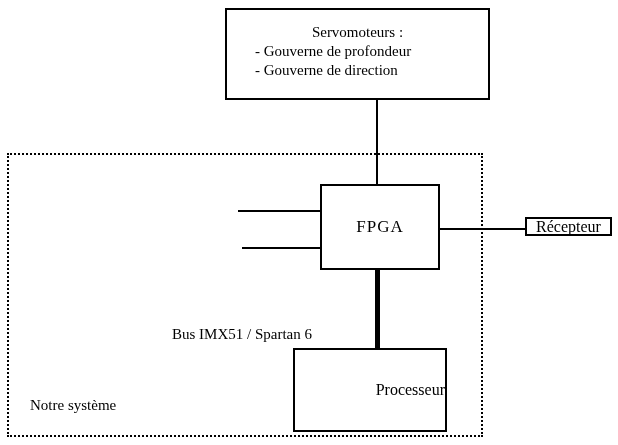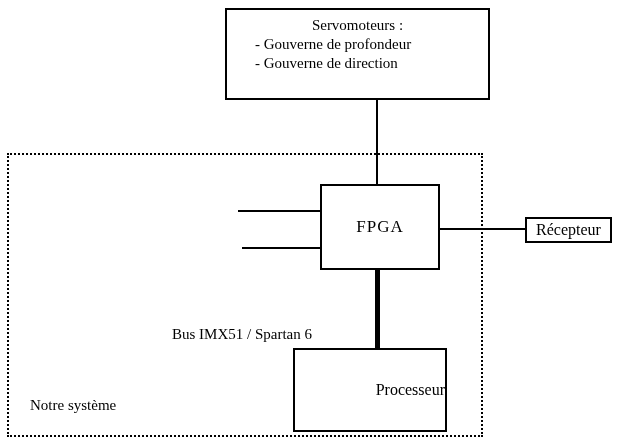--- a/index.html
+++ b/index.html
@@ -46,21 +46,21 @@
   }
   .line-servo-fpga   { left: 376px; top: 100px; width: 2px;  height: 85px; }
   .line-alt-fpga     { left: 238px; top: 210px; width: 83px; height: 2px; }
   .line-pos-fpga     { left: 242px; top: 247px; width: 79px; height: 2px; }
   .line-fpga-recv    { left: 440px; top: 228px; width: 85px; height: 2px; }
   .line-fpga-proc    { left: 375px; top: 269px; width: 5px;  height: 80px; }
 
   .servo-box {
     left: 225px; top: 8px; width: 265px; height: 92px;
     display: block;
-    padding-top: 6px;
+    padding-top: 13px;
     text-align: left;
   }
   .servo-title {
     text-align: center;
     font-size: 15px;
     line-height: 19px;
   }
   .servo-item {
     font-size: 15px;
     line-height: 19px;
@@ -74,21 +74,21 @@
   }
   .altimeter-box {
     left: 60px; top: 192px; width: 178px; height: 30px;
     font-size: 15px;
   }
   .position-box {
     left: 22px; top: 233px; width: 220px; height: 29px;
     font-size: 15px;
   }
   .receiver-box {
-    left: 525px; top: 217px; width: 87px; height: 26px;
+    left: 525px; top: 217px; width: 87px; height: 19px;
     font-size: 16px;
   }
   .processor-box {
     left: 293px; top: 348px; width: 154px; height: 84px;
     font-size: 16px;
     justify-content: flex-end;
   }
   .floating-label {
     position: absolute;
     font-size: 15px;

